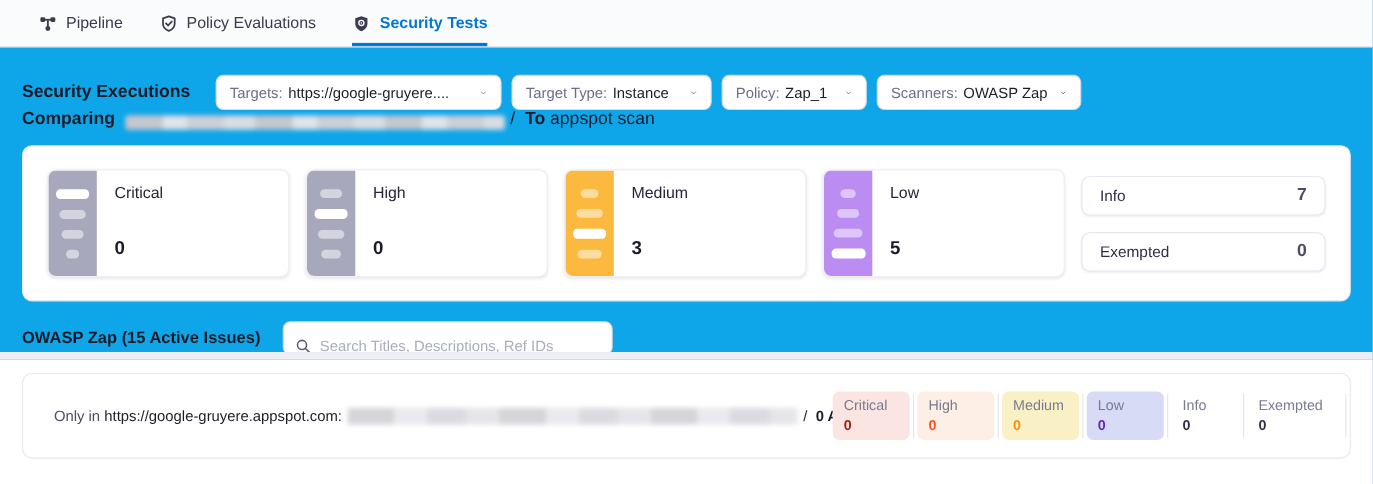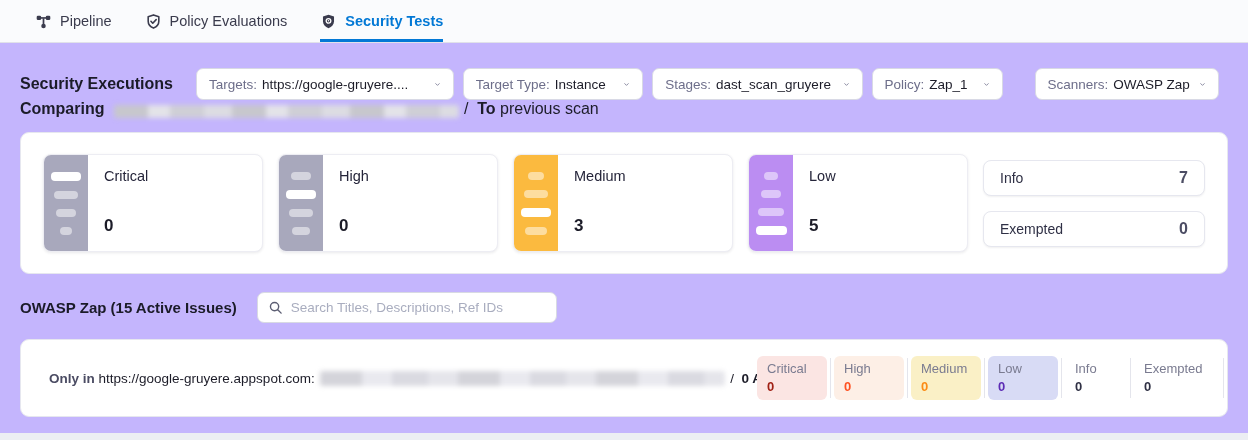--- a/index.html
+++ b/index.html
@@ -1,37 +1,37 @@
 <!DOCTYPE html>
 <html><head>
 <meta charset="utf-8">
 <style>
   * { margin:0; padding:0; box-sizing:border-box; }
   html,body { width:1248px; height:440px; overflow:hidden; }
   body { font-family:"Liberation Sans","DejaVu Sans",sans-serif; background:#ffffff; color:#1c1c28; }
-  .page { position:relative; width:1248px; height:440px; background:#c4b5fd; }
+  .page { position:relative; width:1248px; height:327px; background:#0ea5e9; }
 
   
   .tabbar { height:43px; background:#fafbfd; border-bottom:1px solid #e1e2ea; display:flex; align-items:stretch; padding-left:35px; }
   .tab { display:flex; align-items:center; gap:8px; margin-right:33px; cursor:pointer;
          font-size:14.5px; font-weight:500; color:#3a3b4d; border-bottom:3px solid transparent; padding-top:3px; }
   .tab .ticon { display:flex; align-items:center; }
   .tab.active { color:#0278d5; font-weight:700; border-bottom-color:#0278d5; }
 
   
   .content { padding:0 20px; }
   .filters-row { margin-top:25px; display:flex; align-items:center; }
   .page-title { font-size:16px; font-weight:700; color:#1b1b28; margin-right:23px; white-space:nowrap; }
   .dd { display:inline-flex; align-items:center; height:32px; border:1px solid #d8d9e5; border-radius:7px;
         background:#fff; padding:0 12px; font-size:13.5px; margin-right:9px; cursor:pointer; white-space:nowrap; }
   .dd-label { color:#6d6e8a; margin-right:5px; }
   .dd-value { color:#1c1c28; font-weight:500; overflow:hidden; text-overflow:ellipsis; }
   .dd svg { margin-left:auto; flex:none; padding-left:6px; }
   .dd-targets { width:260px; } .dd-targettype { width:182px; } .dd-stages { width:212px; }
-  .dd-steps { width:132px; } .dd-scanners { width:186px;margin-left:23px; }
+  .dd-steps { width:132px; } .dd-scanners { width:186px; }
 
   
   .comparing-row { font-size:16px; display:flex; align-items:flex-end; white-space:pre; color:#1c1c28; }
   .bold { font-weight:700; }
   .redacted { display:inline-block; border-radius:2px; filter:blur(2.5px); margin:0 5px; }
   .r1 { width:345px; height:13px;
         background:repeating-linear-gradient(90deg,#c7c7cd 0 34px,#e3e3e8 34px 56px,#cfcfd6 56px 90px,#dcdce2 90px 118px); }
   .r2 { width:436px; height:15px;
         background:repeating-linear-gradient(90deg,#d4d4da 0 42px,#e9e9ef 42px 72px,#dadae1 72px 108px,#e5e5eb 108px 138px); }
 
@@ -59,30 +59,30 @@
   .side-col { flex:1; height:98px; display:flex; flex-direction:column; justify-content:center; gap:15px; }
   .mini-card { height:36px; background:#fff; border:1px solid #e6e7ef; border-radius:8px;
                box-shadow:0 1px 2px rgba(40,41,61,.07); display:flex; align-items:center;
                justify-content:space-between; padding:0 16px; cursor:pointer; }
   .mini-label { font-size:14px; color:#2f3045; }
   .mini-count { font-size:16px; font-weight:700; color:#4c4d64; }
 
   
   .issues-row { margin-top:18px; display:flex; align-items:center; }
   .issues-heading { font-size:15px; font-weight:700; color:#1b1b28; margin-right:20px; white-space:nowrap; }
-  .search-box { display:flex; align-items:center; width:300px; height:31px; border:1px solid #d8dae3;
+  .search-box { display:flex; align-items:flex-end; width:300px; height:31px; border:1px solid #d8dae3;
                 border-radius:7px; background:#fff; padding:0 10px; gap:8px; }
   .search-box input { border:none; outline:none; flex:1; font-size:13.5px; font-family:inherit; color:#1c1c28; background:transparent; }
   .search-box input::placeholder { color:#a9adbf; }
 
   
   .compare-card { margin-top:16px; height:78px; border:1px solid #e6e7ef; border-radius:9px; background:#fff;
                   display:flex; align-items:center; padding-left:28px; cursor:pointer; }
   .compare-line { display:flex; align-items:center; font-size:13.5px; white-space:pre; width:100%; }
-  .only-in { font-weight:700; color:#4b4c63; }
+  .only-in { font-weight:400; color:#4b4c63; }
   .count-text { font-weight:700; color:#1c1c28; }
   .chips { position:relative; z-index:1; display:flex; align-items:center; margin-left:-5px; }
   .chip { height:44px; border-radius:6px; padding:5px 10px; min-width:70px; display:flex; flex-direction:column;
           justify-content:center; gap:1px; }
   .chip-label { font-size:13px; color:#7a7b90; line-height:1.25; }
   .chip-num { font-size:13px; font-weight:700; line-height:1.25; }
   .chip-sep { width:1px; height:40px; background:#e4e5ec; margin:0 3px; flex:none; }
   .chip-info, .chip-exempted { min-width:62px; }
   .chip-exempted { min-width:86px; }
 
@@ -139,45 +139,38 @@
             <path d="M4 6l4 4 4-4"></path>
           </svg>
       </button>
       <button class="dd dd-targettype">
         <span class="dd-label">Target Type:</span>
         <span class="dd-value">Instance</span>
         <svg width="13" height="13" viewBox="0 0 16 16" fill="none" stroke="#6d6e8a" stroke-width="1.8" stroke-linecap="round" stroke-linejoin="round">
             <path d="M4 6l4 4 4-4"></path>
           </svg>
       </button>
-      <button class="dd dd-stages">
-        <span class="dd-label">Stages:</span>
-        <span class="dd-value">dast_scan_gruyere</span>
-        <svg width="13" height="13" viewBox="0 0 16 16" fill="none" stroke="#6d6e8a" stroke-width="1.8" stroke-linecap="round" stroke-linejoin="round">
-            <path d="M4 6l4 4 4-4"></path>
-          </svg>
-      </button>
       <button class="dd dd-steps">
         <span class="dd-label">Policy:</span>
         <span class="dd-value">Zap_1</span>
         <svg width="13" height="13" viewBox="0 0 16 16" fill="none" stroke="#6d6e8a" stroke-width="1.8" stroke-linecap="round" stroke-linejoin="round">
             <path d="M4 6l4 4 4-4"></path>
           </svg>
       </button>
       <button class="dd dd-scanners">
         <span class="dd-label">Scanners:</span>
         <span class="dd-value">OWASP Zap</span>
         <svg width="13" height="13" viewBox="0 0 16 16" fill="none" stroke="#6d6e8a" stroke-width="1.8" stroke-linecap="round" stroke-linejoin="round">
             <path d="M4 6l4 4 4-4"></path>
           </svg>
       </button>
     </div>
 
     <div class="comparing-row">
-      <span class="bold">Comparing </span><span class="redacted r1"></span><span>/  </span><span class="bold">To</span><span> previous scan</span>
+      <span class="bold">Comparing </span><span class="redacted r1"></span><span>/  </span><span class="bold">To</span><span> appspot scan</span>
     </div>
 
     <section class="summary-card">
       <div class="sev-card">
         <div class="sev-bar sev-1" style="background-color: rgb(168, 168, 188);">
             <i></i>
             <i></i>
             <i></i>
             <i></i>
           </div>

